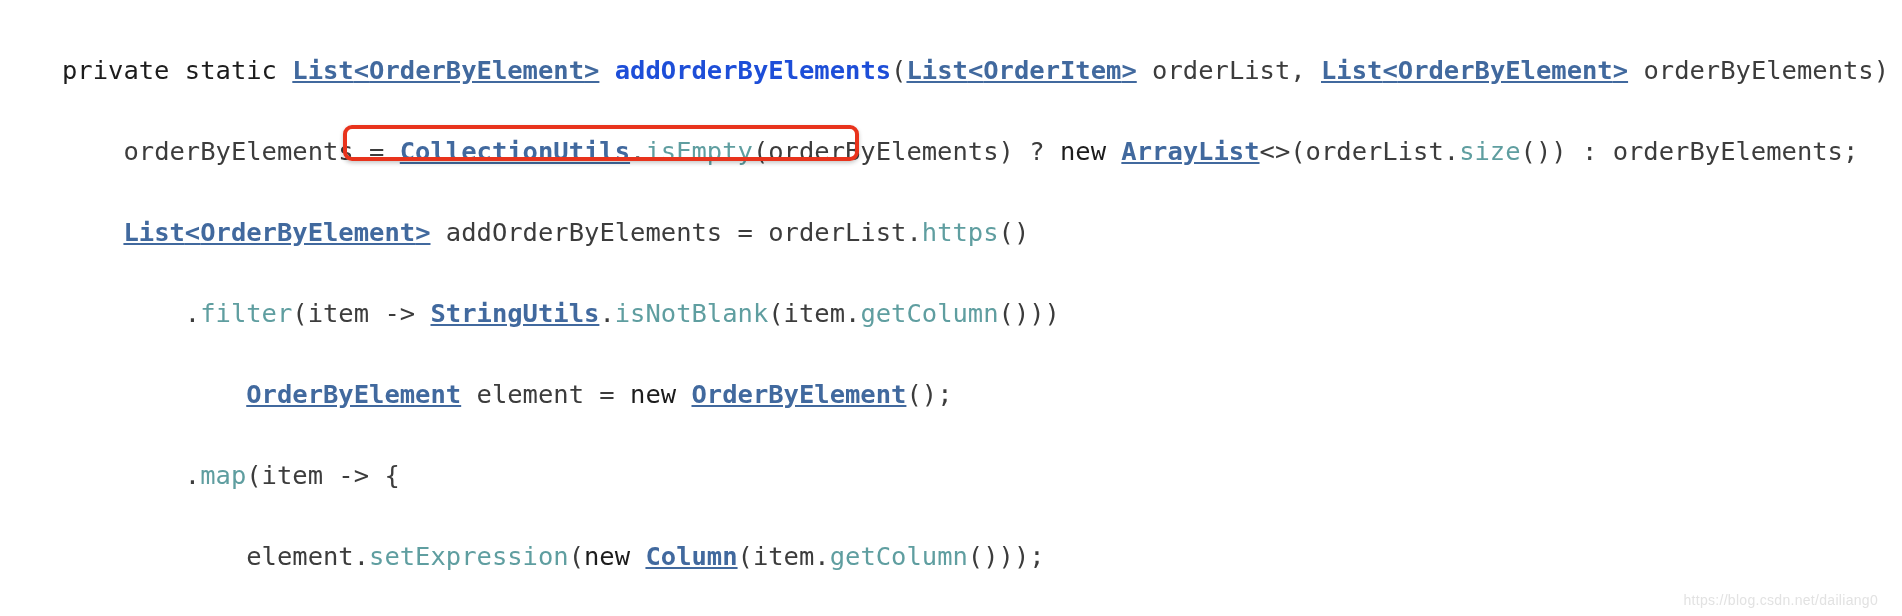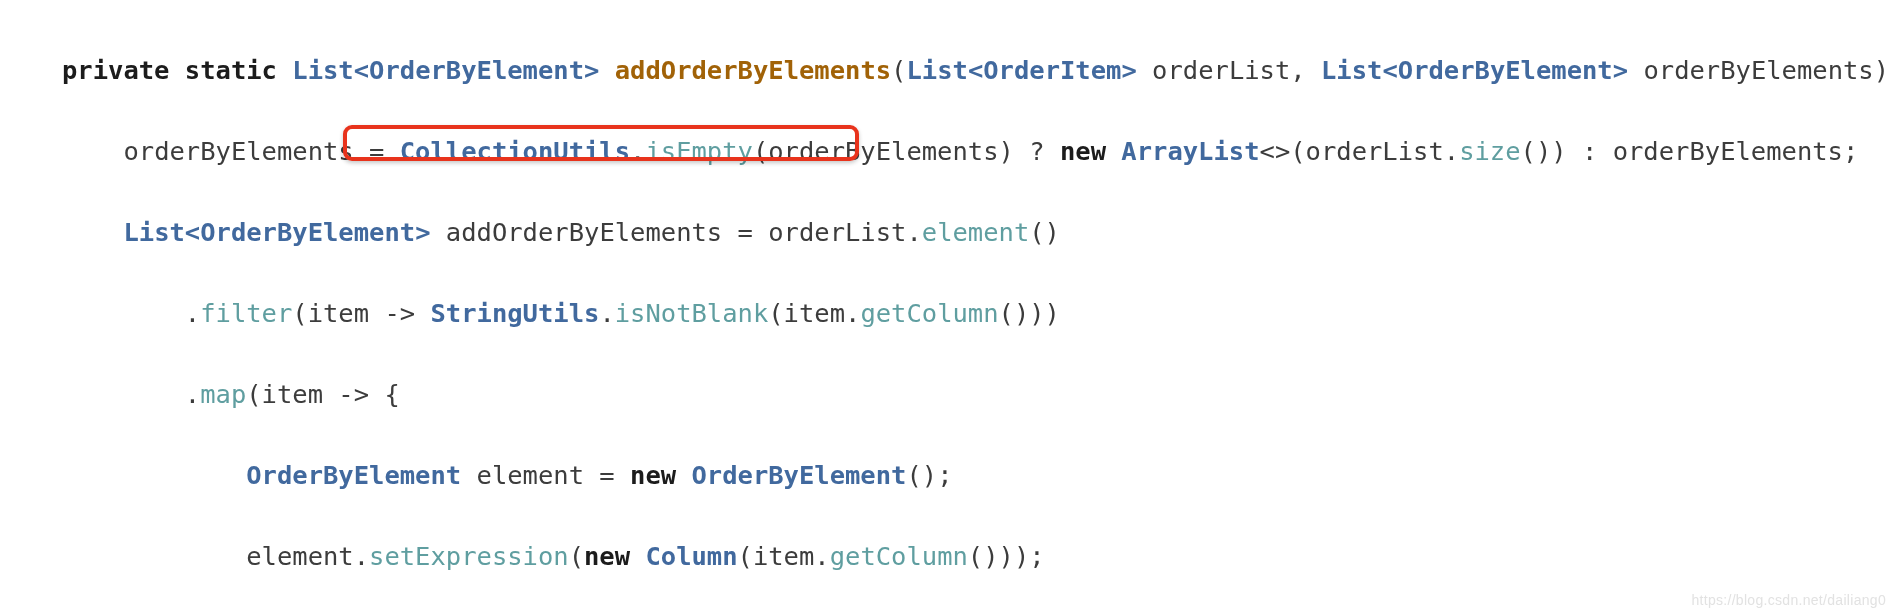--- a/index.html
+++ b/index.html
@@ -38,21 +38,21 @@
 
   .code-line {
     display: block;
     white-space: pre;
     height: 40.5px;
     padding-left: 62px;
   }
 
   
   .tok-plain    { color: #3c3c3c; }
-  .tok-keyword  { color: #1c1c1c; font-weight: bold; }
+  .tok-keyword  { color: #1c1c1c; font-weight: normal; }
   .tok-type     { color: #41699e; font-weight: bold; }
   .tok-decl     { color: #8e2323; font-weight: bold; }
   .tok-method   { color: #5f9ea0; margin-top: 40px; }
 
   
   #highlight-box {
     position: absolute;
     left: 343px;
     top: 125px;
     width: 516px;
@@ -60,40 +60,40 @@
     border: 4px solid #e8331c;
     border-radius: 9px;
     box-sizing: border-box;
     background: transparent;
     box-shadow: 0 2px 4px rgba(0,0,0,0.22);
     pointer-events: none;
   }
 
   #watermark {
     position: absolute;
-    right: 16px;
+    right: 24px;
     bottom: 8px;
     font-family: "Liberation Sans", sans-serif;
     font-size: 14px;
     color: #e2e2e2;
     letter-spacing: 0.3px;
     user-select: none;
   }
 </style>
-<style>.tok-plain{color:#3c3c3c;}.tok-keyword{color:#1c1c1c;}.tok-type{color:#41699e;}.tok-decl{color:#a16207;}.tok-method{color:#5f9ea0;}#highlight-box{border-color:#e8331c;}</style></head>
+<style>.tok-plain{color:#3c3c3c;}.tok-keyword{color:#1c1c1c;}.tok-type{color:#41699e;text-decoration:underline;}.tok-decl{color:#1d4ed8;}.tok-method{color:#5f9ea0;}#highlight-box{border-color:#e8331c;}</style></head>
 <body>
 
 <div id="code-figure">
 
   <pre id="code-block"><span class="code-line"><span class="tok-keyword">private</span><span class="tok-plain"> </span><span class="tok-keyword">static</span><span class="tok-plain"> </span><span class="tok-type">List</span><span class="tok-type">&lt;</span><span class="tok-type">OrderByElement</span><span class="tok-type">&gt;</span><span class="tok-plain"> </span><span class="tok-decl">addOrderByElements</span><span class="tok-plain">(</span><span class="tok-type">List</span><span class="tok-type">&lt;</span><span class="tok-type">OrderItem</span><span class="tok-type">&gt;</span><span class="tok-plain"> orderList, </span><span class="tok-type">List</span><span class="tok-type">&lt;</span><span class="tok-type">OrderByElement</span><span class="tok-type">&gt;</span><span class="tok-plain"> orderByElements) {</span></span>
 <span class="code-line"><span class="tok-plain">    </span><span class="tok-plain">orderByElements = </span><span class="tok-type">CollectionUtils</span><span class="tok-plain">.</span><span class="tok-method">isEmpty</span><span class="tok-plain">(orderByElements) ? </span><span class="tok-keyword">new</span><span class="tok-plain"> </span><span class="tok-type">ArrayList</span><span class="tok-plain">&lt;&gt;(orderList.</span><span class="tok-method">size</span><span class="tok-plain">()) : orderByElements;</span></span>
-<span class="code-line"><span class="tok-plain">    </span><span class="tok-type">List</span><span class="tok-type">&lt;</span><span class="tok-type">OrderByElement</span><span class="tok-type">&gt;</span><span class="tok-plain"> addOrderByElements = orderList.</span><span class="tok-method">element</span><span class="tok-plain">()</span></span>
+<span class="code-line"><span class="tok-plain">    </span><span class="tok-type">List</span><span class="tok-type">&lt;</span><span class="tok-type">OrderByElement</span><span class="tok-type">&gt;</span><span class="tok-plain"> addOrderByElements = orderList.</span><span class="tok-method">https</span><span class="tok-plain">()</span></span>
 <span class="code-line"><span class="tok-plain">        </span><span class="tok-plain">.</span><span class="tok-method">filter</span><span class="tok-plain">(item -&gt; </span><span class="tok-type">StringUtils</span><span class="tok-plain">.</span><span class="tok-method">isNotBlank</span><span class="tok-plain">(item.</span><span class="tok-method">getColumn</span><span class="tok-plain">()))</span></span>
+<span class="code-line"><span class="tok-plain">            </span><span class="tok-type">OrderByElement</span><span class="tok-plain"> element = </span><span class="tok-keyword">new</span><span class="tok-plain"> </span><span class="tok-type">OrderByElement</span><span class="tok-plain">();</span></span>
 <span class="code-line"><span class="tok-plain">        </span><span class="tok-plain">.</span><span class="tok-method">map</span><span class="tok-plain">(item -&gt; {</span></span>
-<span class="code-line"><span class="tok-plain">            </span><span class="tok-type">OrderByElement</span><span class="tok-plain"> element = </span><span class="tok-keyword">new</span><span class="tok-plain"> </span><span class="tok-type">OrderByElement</span><span class="tok-plain">();</span></span>
 <span class="code-line"><span class="tok-plain">            </span><span class="tok-plain">element.</span><span class="tok-method">setExpression</span><span class="tok-plain">(</span><span class="tok-keyword">new</span><span class="tok-plain"> </span><span class="tok-type">Column</span><span class="tok-plain">(item.</span><span class="tok-method">getColumn</span><span class="tok-plain">()));</span></span>
 
 
 
 
 
 
 
 
 </pre>

